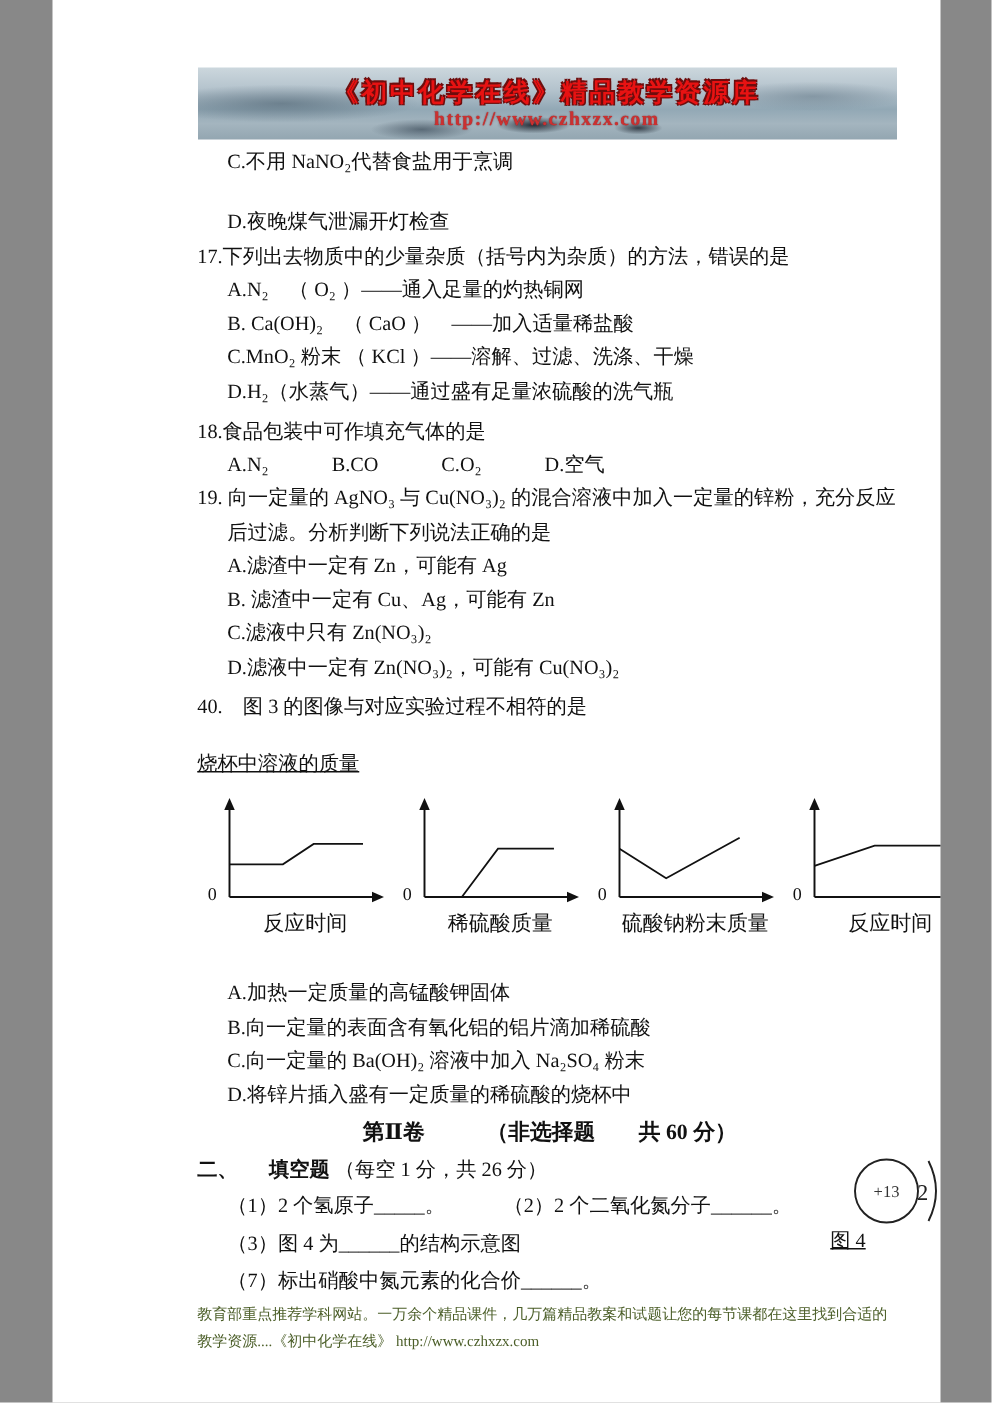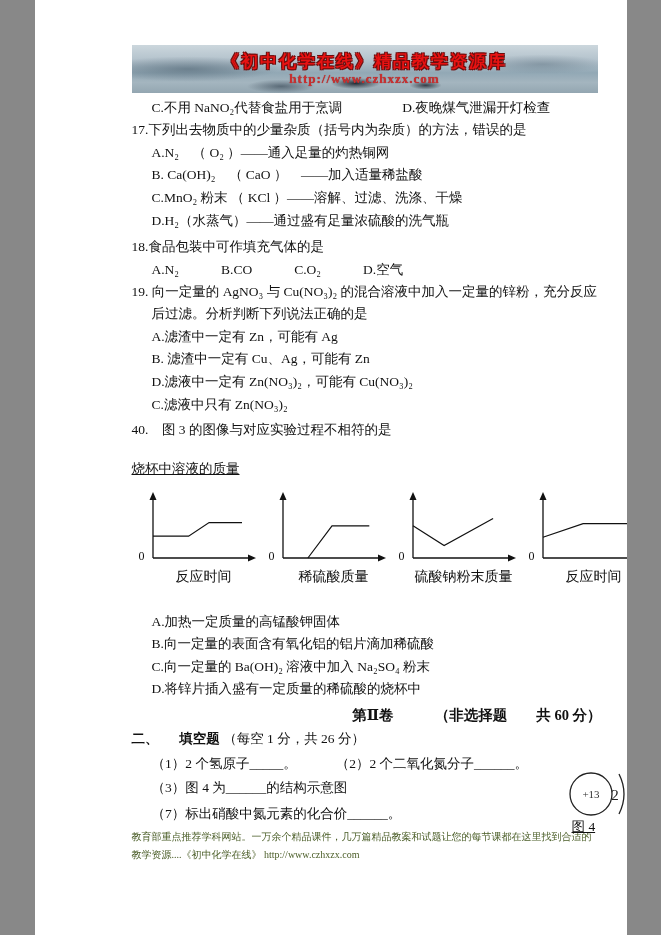--- a/index.html
+++ b/index.html
@@ -38,37 +38,37 @@
   .banner-url{
     font-size:13px;font-weight:bold;letter-spacing:1px;line-height:14px;margin-top:1px;
     color:#cc3030;text-shadow:0 0 1px #7a1616;
     white-space:nowrap;
   }
   
   .tline{font-size:13.5px;line-height:22.4px;white-space:nowrap;}
   .opt{padding-left:20px;}
   .optline{line-height:22.6px;}
   .inline-row{display:flex;}
-  .gap38{gap:60px;}
+  .gap38{gap:18px;flex-direction:column;}
   .gap42{gap:42px;}
   .gap26{gap:39px;}
   .indent20{padding-left:20px;}
   .mt2{margin-top:2px;}  .mt3{margin-top:3px;}  .mt4{margin-top:4px;}
-  .section-head{font-weight:bold;text-align:right;font-size:14.5px;}
+  .section-head{font-weight:bold;text-align:center;font-size:14.5px;}
   .bold{font-weight:bold;}
   
   .ylabel{font-size:13.5px;margin-top:17px;line-height:20px;text-decoration:underline;}
   .charts-row{display:flex;gap:12px;margin-top:11px;margin-left:8px;width:520px;}
   .chart{position:relative;width:118px;}
   .chart svg{display:block;}
   .chart-origin{position:absolute;left:-1px;top:60px;font-size:12px;line-height:12px;}
   .chart-xlabel{text-align:center;font-size:14px;line-height:20px;margin-top:1px;padding-left:10px;}
   
   .fig4{position:absolute;left:531px;top:769px;width:118px;height:50px;}
-  .fig4-caption{position:absolute;left:537px;top:818px;font-size:13.5px;text-decoration:underline;}
+  .fig4-caption{position:absolute;left:519px;top:818px;font-size:13.5px;text-decoration:underline;}
   
   .footer{margin-top:3px;font-size:10px;line-height:17.5px;color:var(--footer-color,#4b5e28);white-space:nowrap;}
 </style>
 </head>
 <body>
 
 <div class="page">
   <div class="content">
 
     <div class="banner">
@@ -92,22 +92,22 @@
       <span>A.N₂</span>
       <span>B.CO</span>
       <span>C.O₂</span>
       <span>D.空气</span>
     </div>
 
     <div class="tline">19. 向一定量的 AgNO₃ 与 Cu(NO₃)₂ 的混合溶液中加入一定量的锌粉，充分反应</div>
     <div class="tline indent20">后过滤。分析判断下列说法正确的是</div>
     <div class="tline opt optline">A.滤渣中一定有 Zn，可能有 Ag</div>
     <div class="tline opt optline">B. 滤渣中一定有 Cu、Ag，可能有 Zn</div>
+    <div class="tline opt optline">C.滤液中只有 Zn(NO₃)₂</div>
     <div class="tline opt optline">D.滤液中一定有 Zn(NO₃)₂，可能有 Cu(NO₃)₂</div>
-    <div class="tline opt optline">C.滤液中只有 Zn(NO₃)₂</div>
 
     <div class="tline mt3">40.　图 3 的图像与对应实验过程不相符的是</div>
 
     <div class="ylabel">烧杯中溶液的质量</div>
     <div class="charts-row" id="charts-row">
         <div class="chart">
           <svg width="118" height="76" viewBox="0 0 118 76">
             <line x1="13" y1="68" x2="13" y2="8" stroke="#111" stroke-width="1.3"></line>
             <polygon points="9.5,10 16.5,10 13,2" fill="#111"></polygon>
             <line x1="13" y1="68" x2="110" y2="68" stroke="#111" stroke-width="1.3"></line>

